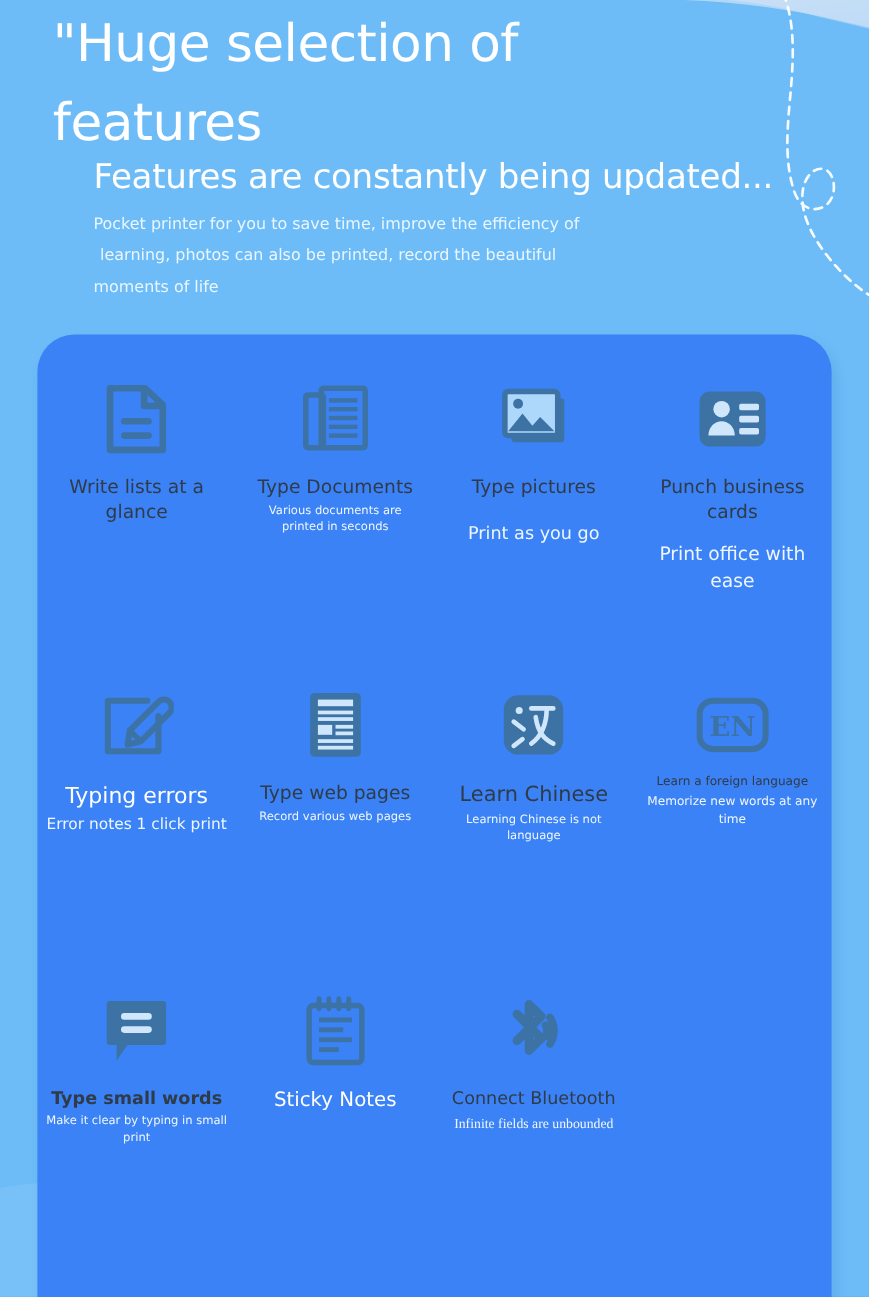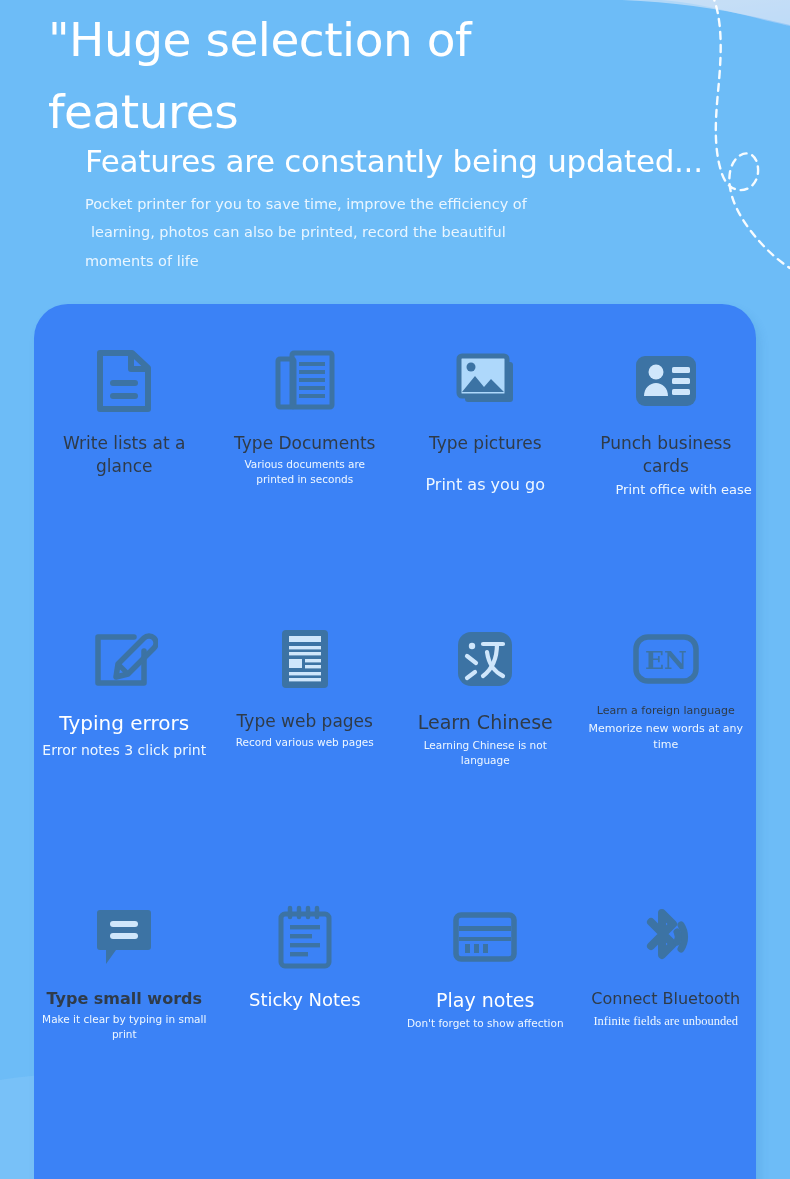--- a/index.html
+++ b/index.html
@@ -186,36 +186,36 @@
           <g fill="#cfe6fb">
             <circle cx="22" cy="18" r="7.5"></circle>
             <path d="M10 42 c0-8 6-13 12-13 s12 5 12 13 Z"></path>
             <rect x="38" y="13" width="18" height="6" rx="1.6"></rect>
             <rect x="38" y="24" width="18" height="6" rx="1.6"></rect>
             <rect x="38" y="35" width="18" height="6" rx="1.6"></rect>
           </g>
         </svg>
       </div>
       <div class="feature-label lbl-dark wide">Punch business cards</div>
-      <div class="feature-sub sub-light wide" style="font-size:13px;margin-top:3px;text-align:right;">Print office with ease</div>
+      <div class="feature-sub sub-light wide" style="font-size:17px;margin-top:14px;">Print office with ease</div>
     </div>
   </div>
 
   <div class="feature-row" id="row-1">
 
     <div class="feature-cell">
       <div class="feature-icon">
         <svg class="ic" width="68" height="64" viewBox="0 0 68 64">
           <path d="M44 10 H8 v46 h46 V24" fill="none" stroke="#3c73a4" stroke-width="5.5" stroke-linecap="round" stroke-linejoin="round"></path>
           <path d="M26 50 l2 -13 l26 -26 a7 7 0 0 1 10 10 l-26 26 Z" fill="none" stroke="#3c73a4" stroke-width="5.5" stroke-linejoin="round"></path>
           <path d="M28 37 l10 10" stroke="#3c73a4" stroke-width="5" fill="none"></path>
         </svg>
       </div>
       <div class="feature-label lbl-light" style="font-size:20px;">Typing errors</div>
-      <div class="feature-sub sub-light wide" style="font-size:14px;margin-top:3px;">Error notes 3 click print</div>
+      <div class="feature-sub sub-light wide" style="font-size:14px;margin-top:3px;">Error notes 1 click print</div>
     </div>
 
     <div class="feature-cell">
       <div class="feature-icon">
         <svg class="ic" width="52" height="64" viewBox="0 0 52 64">
           <rect x="3" y="3" width="46" height="58" rx="4" fill="#3c73a4"></rect>
           <g fill="#cfe6fb">
             <rect x="10" y="9" width="32" height="6"></rect>
             <rect x="10" y="19" width="32" height="3.4"></rect>
             <rect x="10" y="25" width="32" height="3.4"></rect>
@@ -289,36 +289,20 @@
             <rect x="13" y="20" width="30" height="4.4"></rect>
             <rect x="13" y="29" width="22" height="4.4"></rect>
             <rect x="13" y="38" width="30" height="4.4"></rect>
             <rect x="13" y="47" width="18" height="4.4"></rect>
           </g>
         </svg>
       </div>
       <div class="feature-label lbl-light" style="font-size:18px;">Sticky Notes</div>
     </div>
 
-    <div class="feature-cell">
-      <div class="feature-icon">
-        <svg class="ic" width="64" height="50" viewBox="0 0 64 50">
-          <rect x="3" y="3" width="58" height="44" rx="5" fill="none" stroke="#3c73a4" stroke-width="5.5"></rect>
-          <rect x="6" y="14" width="52" height="5" fill="#3c73a4"></rect>
-          <rect x="6" y="25" width="52" height="4" fill="#3c73a4"></rect>
-          <g fill="#3c73a4">
-            <rect x="12" y="32" width="5" height="9"></rect>
-            <rect x="21" y="32" width="5" height="9"></rect>
-            <rect x="30" y="32" width="5" height="9"></rect>
-          </g>
-        </svg>
-      </div>
-      <div class="feature-label lbl-light" style="font-size:19px;">Play notes</div>
-      <div class="feature-sub sub-light wide">Don't forget to show affection</div>
-    </div>
 
     <div class="feature-cell">
       <div class="feature-icon">
         <svg class="ic" width="70" height="64" viewBox="0 0 70 64">
           <path d="M20 17 L42 39 L31 50 V8 L42 19 L20 41" fill="none" stroke="#3c73a4" stroke-width="8" stroke-linejoin="round" stroke-linecap="round"></path>
           <path d="M50 20 a22 22 0 0 1 0 24" fill="none" stroke="#3c73a4" stroke-width="7" stroke-linecap="round"></path>
           <path d="M46 27 a11 11 0 0 1 0 10" fill="none" stroke="#3c73a4" stroke-width="7" stroke-linecap="round"></path>
         </svg>
       </div>
       <div class="feature-label lbl-dark" style="font-size:16px;">Connect Bluetooth</div>

